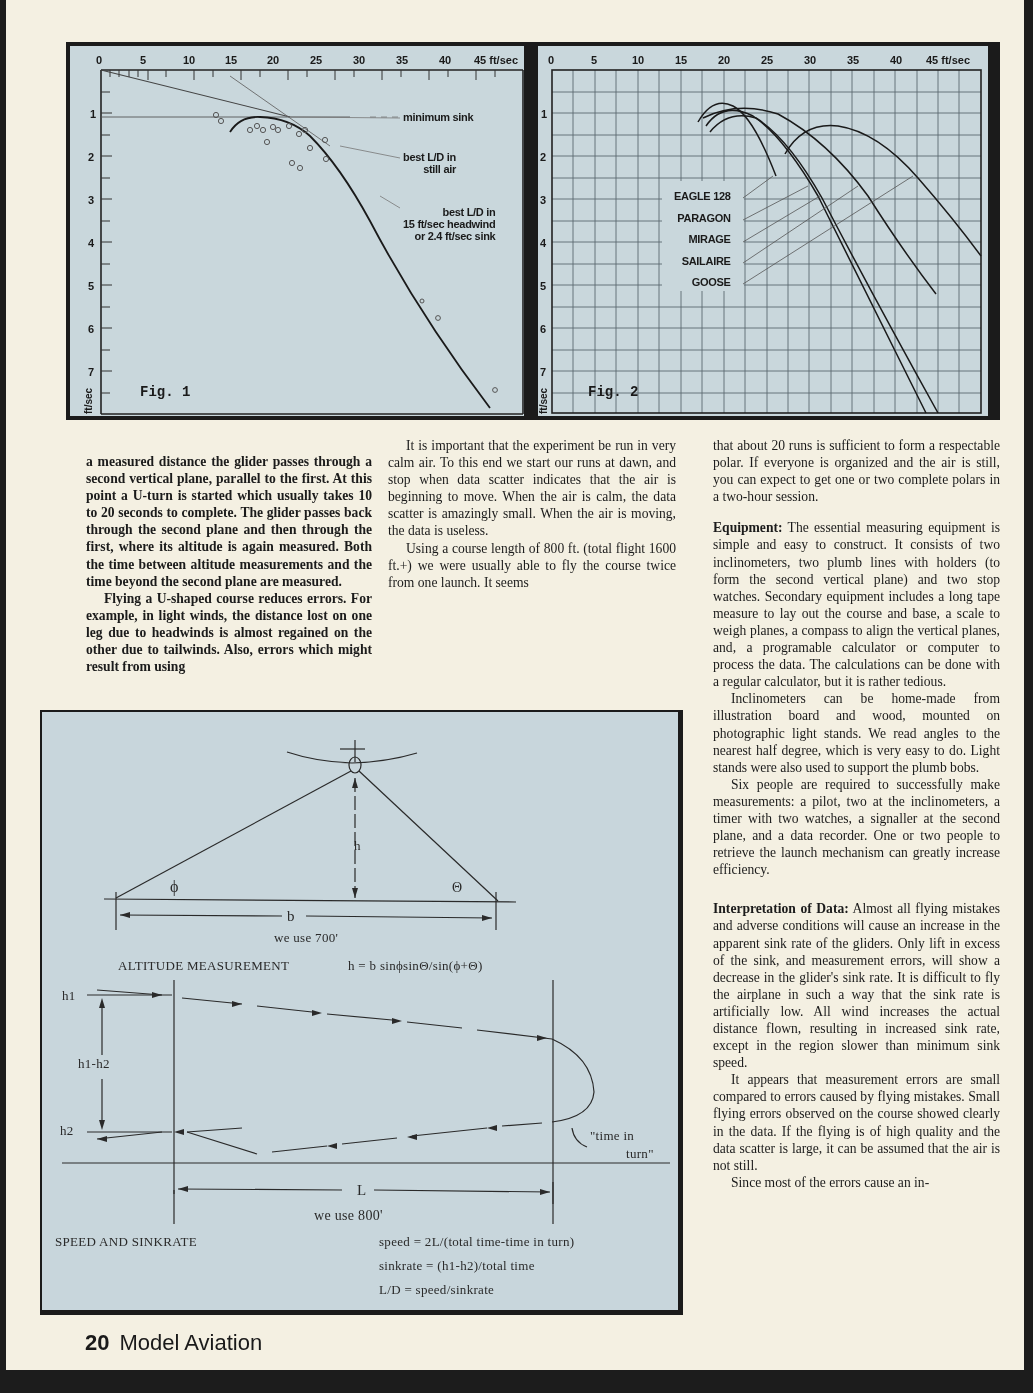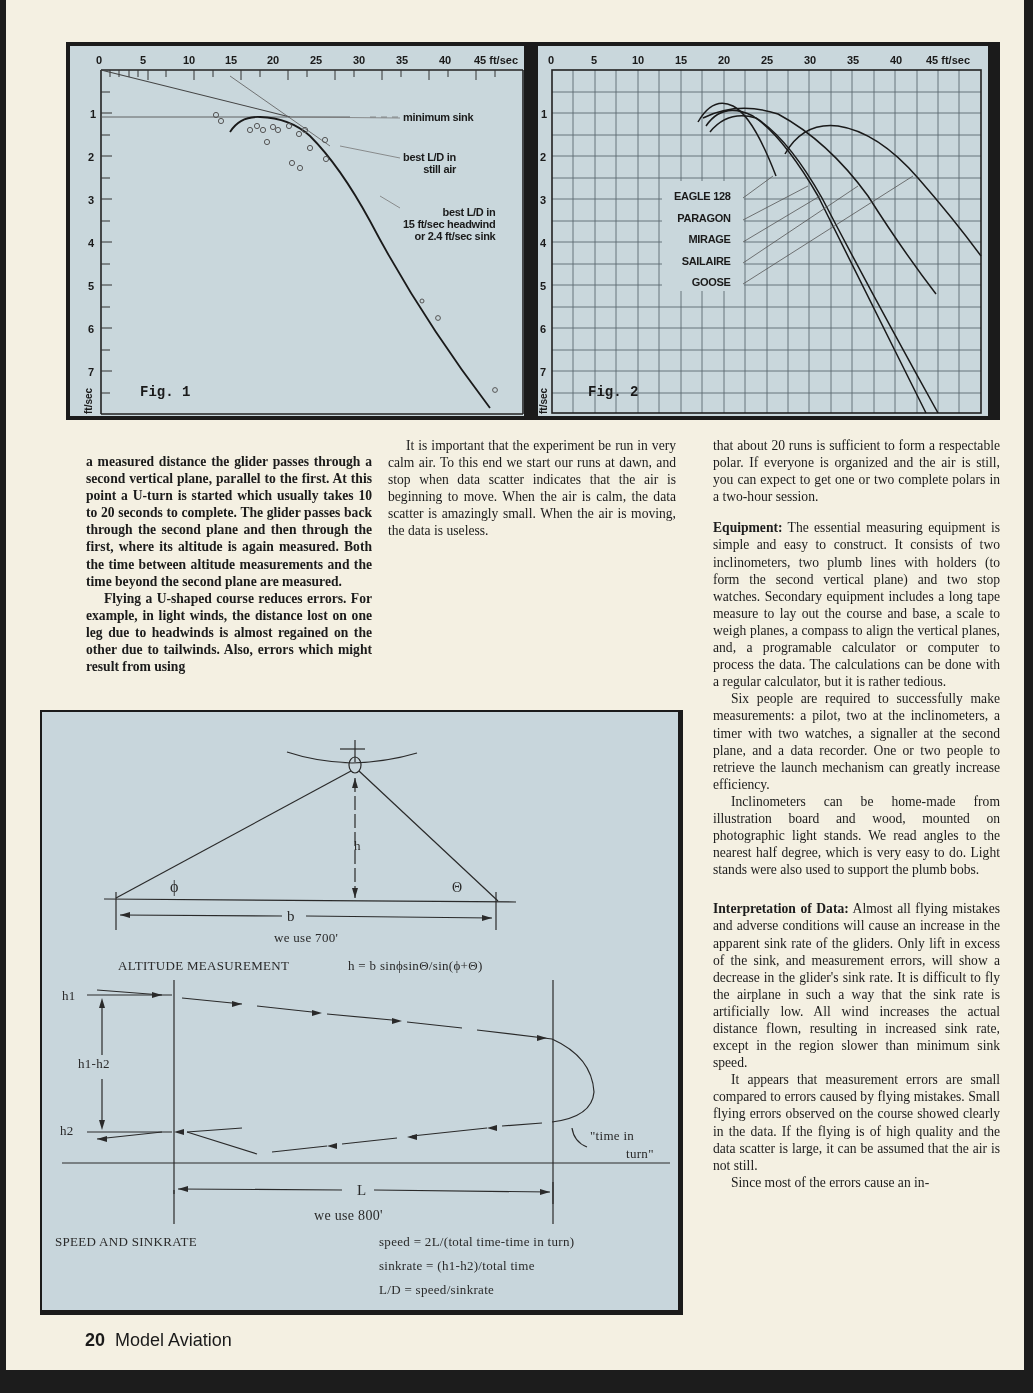--- a/index.html
+++ b/index.html
@@ -63,21 +63,21 @@
     position: absolute; left: 2px; top: 2px; width: 636px; height: 598px;
     background: #c8d6dc;
   }
   .dg-text {
     position: absolute; font-family: "Liberation Serif", serif; font-size: 13px;
     color: #2a2a2a; white-space: nowrap; letter-spacing: 0.3px;
   }
 
   .footer {
     position: absolute; left: 85px; top: 1330px;
-    font-family: "Liberation Sans", sans-serif; font-size: 18px; color: #1a1a1a;
+    font-family: "Liberation Sans", sans-serif; font-size: 22px; color: #1a1a1a;
   }
   .footer .pg { font-weight: bold; margin-right: 10px; }
 </style>
 </head>
 <body>
 
 <div class="page"></div>
 <div class="bottom-bar"></div>
 
 <div class="fig-panel">
@@ -296,27 +296,28 @@
   </div>
 </div>
 
 <div class="col" style="left:86px; top:453px; width:286px;font-weight:bold;">
   <p>a measured distance the glider passes through a second vertical plane, parallel to the first. At this point a U-turn is started which usually takes 10 to 20 seconds to complete. The glider passes back through the second plane and then through the first, where its altitude is again measured. Both the time between altitude measurements and the time beyond the second plane are measured.</p>
   <p class="ind">Flying a U-shaped course reduces errors. For example, in light winds, the distance lost on one leg due to headwinds is almost regained on the other due to tailwinds. Also, errors which might result from using</p>
 </div>
 
 <div class="col" style="left:388px; top:437px; width:288px;">
   <p class="ind">It is important that the experiment be run in very calm air. To this end we start our runs at dawn, and stop when data scatter indicates that the air is beginning to move. When the air is calm, the data scatter is amazingly small. When the air is moving, the data is useless.</p>
+  <p class="ind">Using a course length of 800 ft. (total flight 1600 ft.+) we were usually able to fly the course twice from one launch. It seems</p>
 </div>
 
 <div class="col" style="left:697px; top:437px; width:287px;margin-left:16px;">
   <p>that about 20 runs is sufficient to form a respectable polar. If everyone is organized and the air is still, you can expect to get one or two complete polars in a two-hour session.</p>
   <p class="gap"><b>Equipment:</b> <span>The essential measuring equipment is simple and easy to construct. It consists of two inclinometers, two plumb lines with holders (to form the second vertical plane) and two stop watches. Secondary equipment includes a long tape measure to lay out the course and base, a scale to weigh planes, a compass to align the vertical planes, and, a programable calculator or computer to process the data. The calculations can be done with a regular calculator, but it is rather tedious.</span></p>
+  <p class="ind">Inclinometers can be home-made from illustration board and wood, mounted on photographic light stands. We read angles to the nearest half degree, which is very easy to do. Light stands were also used to support the plumb bobs.</p>
   <p class="ind">Six people are required to successfully make measurements: a pilot, two at the inclinometers, a timer with two watches, a signaller at the second plane, and a data recorder. One or two people to retrieve the launch mechanism can greatly increase efficiency.</p>
-  <p class="ind">Inclinometers can be home-made from illustration board and wood, mounted on photographic light stands. We read angles to the nearest half degree, which is very easy to do. Light stands were also used to support the plumb bobs.</p>
   <p class="gap" style="margin-top:22px;"><b>Interpretation of Data:</b> <span>Almost all flying mistakes and adverse conditions will cause an increase in the apparent sink rate of the gliders. Only lift in excess of the sink, and measurement errors, will show a decrease in the glider's sink rate. It is difficult to fly the airplane in such a way that the sink rate is artificially low. All wind increases the actual distance flown, resulting in increased sink rate, except in the region slower than minimum sink speed.</span></p>
   <p class="ind">It appears that measurement errors are small compared to errors caused by flying mistakes. Small flying errors observed on the course showed clearly in the data. If the flying is of high quality and the data scatter is large, it can be assumed that the air is not still.</p>
   <p class="ind">Since most of the errors cause an in-</p>
 </div>
 
 <div class="diagram">
   <div class="diagram-inner">
     <svg width="636" height="598">
       <g stroke="#2a2a2a" stroke-width="1.2" fill="none">
 

